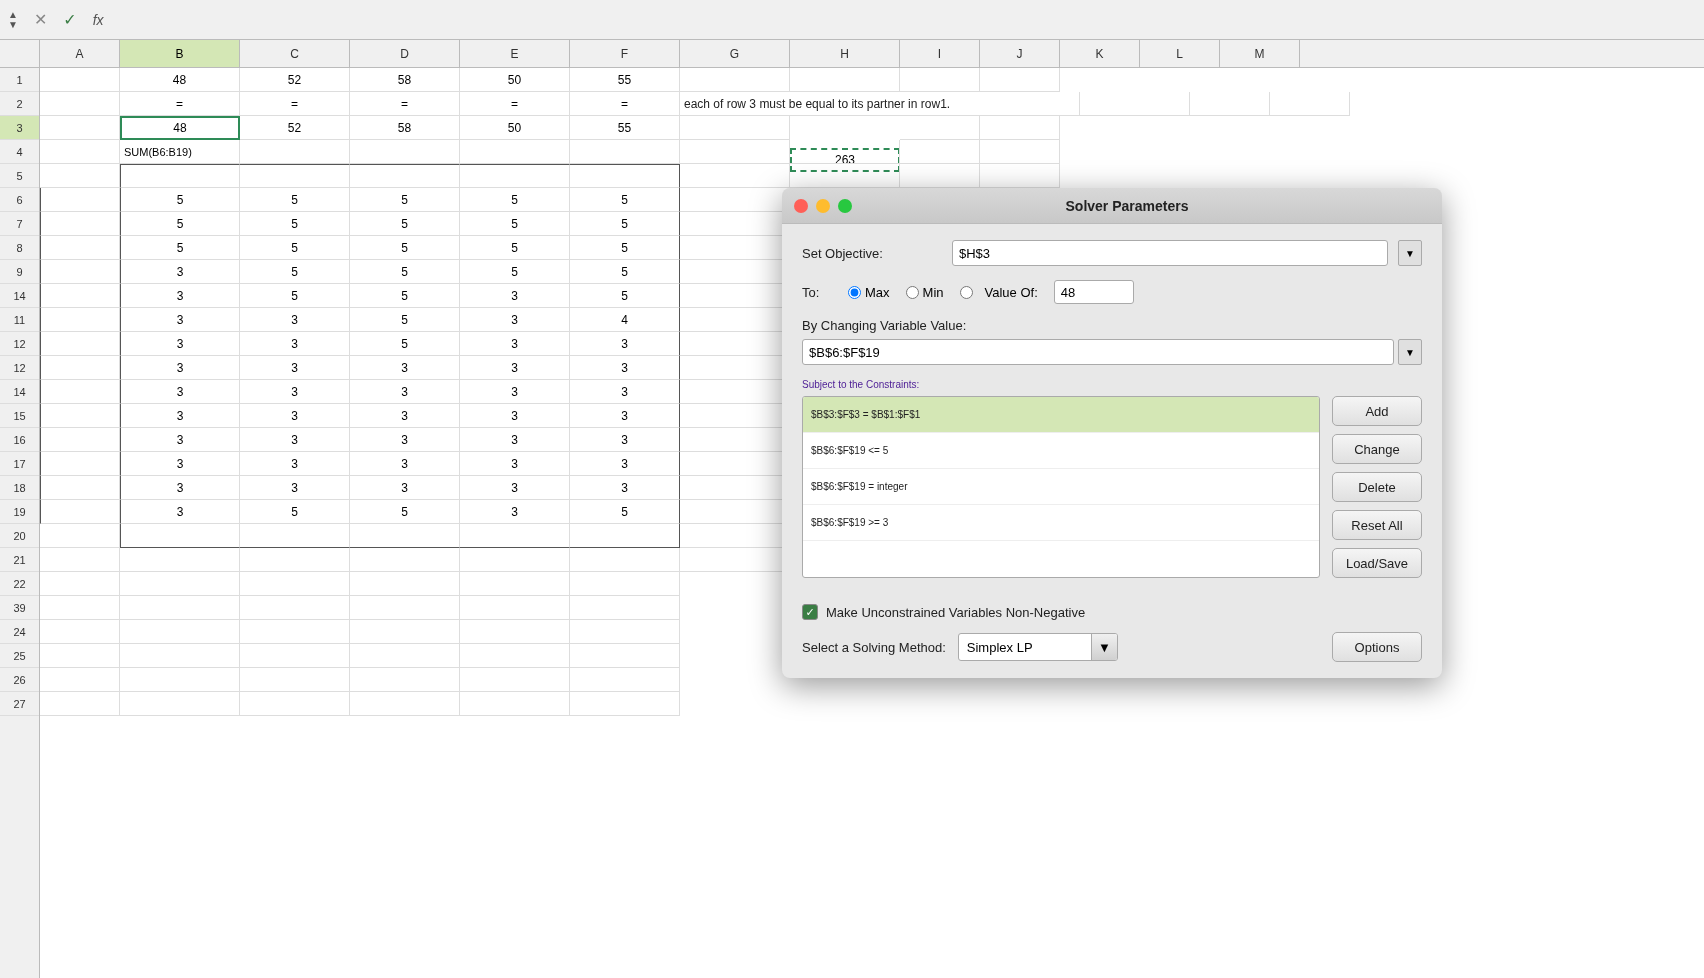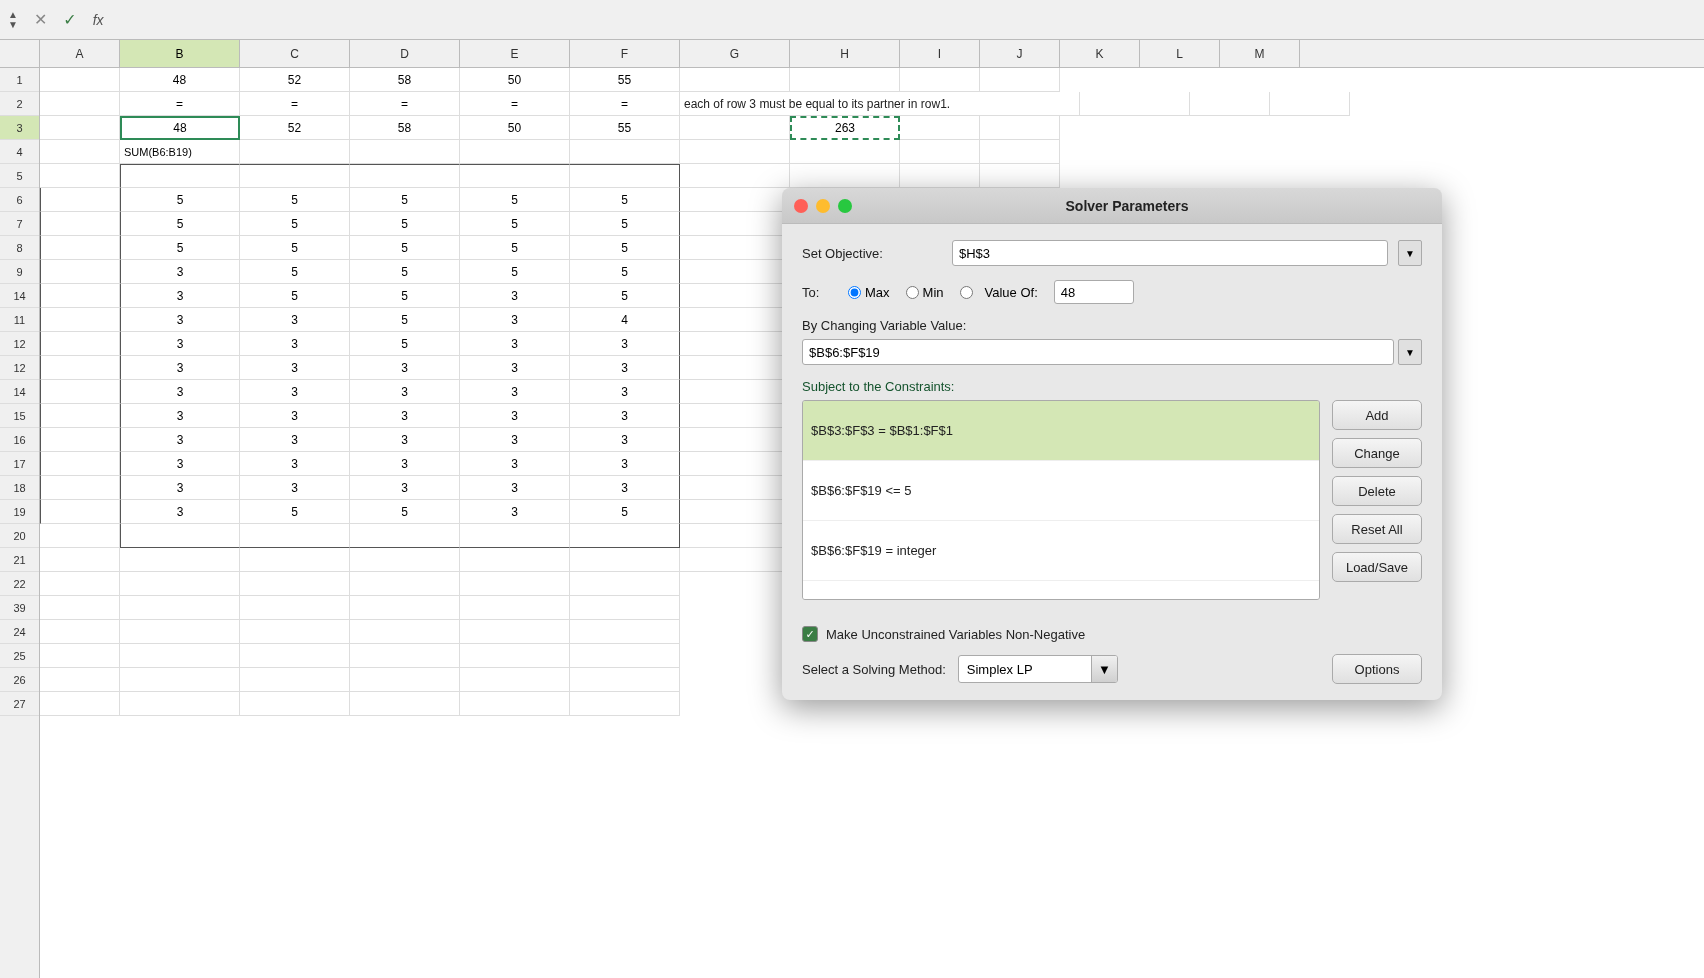--- a/index.html
+++ b/index.html
@@ -140,20 +140,21 @@
       flex-shrink: 0;
       position: relative;
     }
     .cell.num { justify-content: center; }
     .cell.active-cell {
       border: 2px solid #2e8b57;
       outline: none;
     }
     .cell.dashed-border {
       border: 2px dashed #2e8b57;
+      margin-top: 32px;
     }
 
     
     .col-a { width: 80px; }
     .col-b { width: 120px; }
     .col-c { width: 110px; }
     .col-d { width: 110px; }
     .col-e { width: 110px; }
     .col-f { width: 110px; }
     .col-g { width: 110px; }
@@ -285,40 +286,40 @@
       color: #222;
       margin-bottom: 6px;
     }
     .by-changing-row {
       display: flex;
       margin-bottom: 14px;
       gap: 4px;
     }
 
     .constraints-label {
-      font-size: 13px;
-      color: #14532d;
+      font-size: 10px;
+      color: #4c1d95;
       margin-bottom: 6px;
     }
     .constraints-area {
       display: flex;
       gap: 12px;
     }
     .constraints-list {
       flex: 1;
       border: 1px solid #aaa;
       background: white;
       min-height: 160px;
       max-height: 200px;
       overflow-y: auto;
       border-radius: 3px;
     }
     .constraint-item {
-      padding: 22px 8px;
-      font-size: 13px;
+      padding: 12px 8px;
+      font-size: 10px;
       border-bottom: 1px solid #eee;
       cursor: pointer;
       color: #222;
     }
     .constraint-item.selected {
       background: #d4e7b5;
     }
     .constraints-buttons {
       display: flex;
       flex-direction: column;

